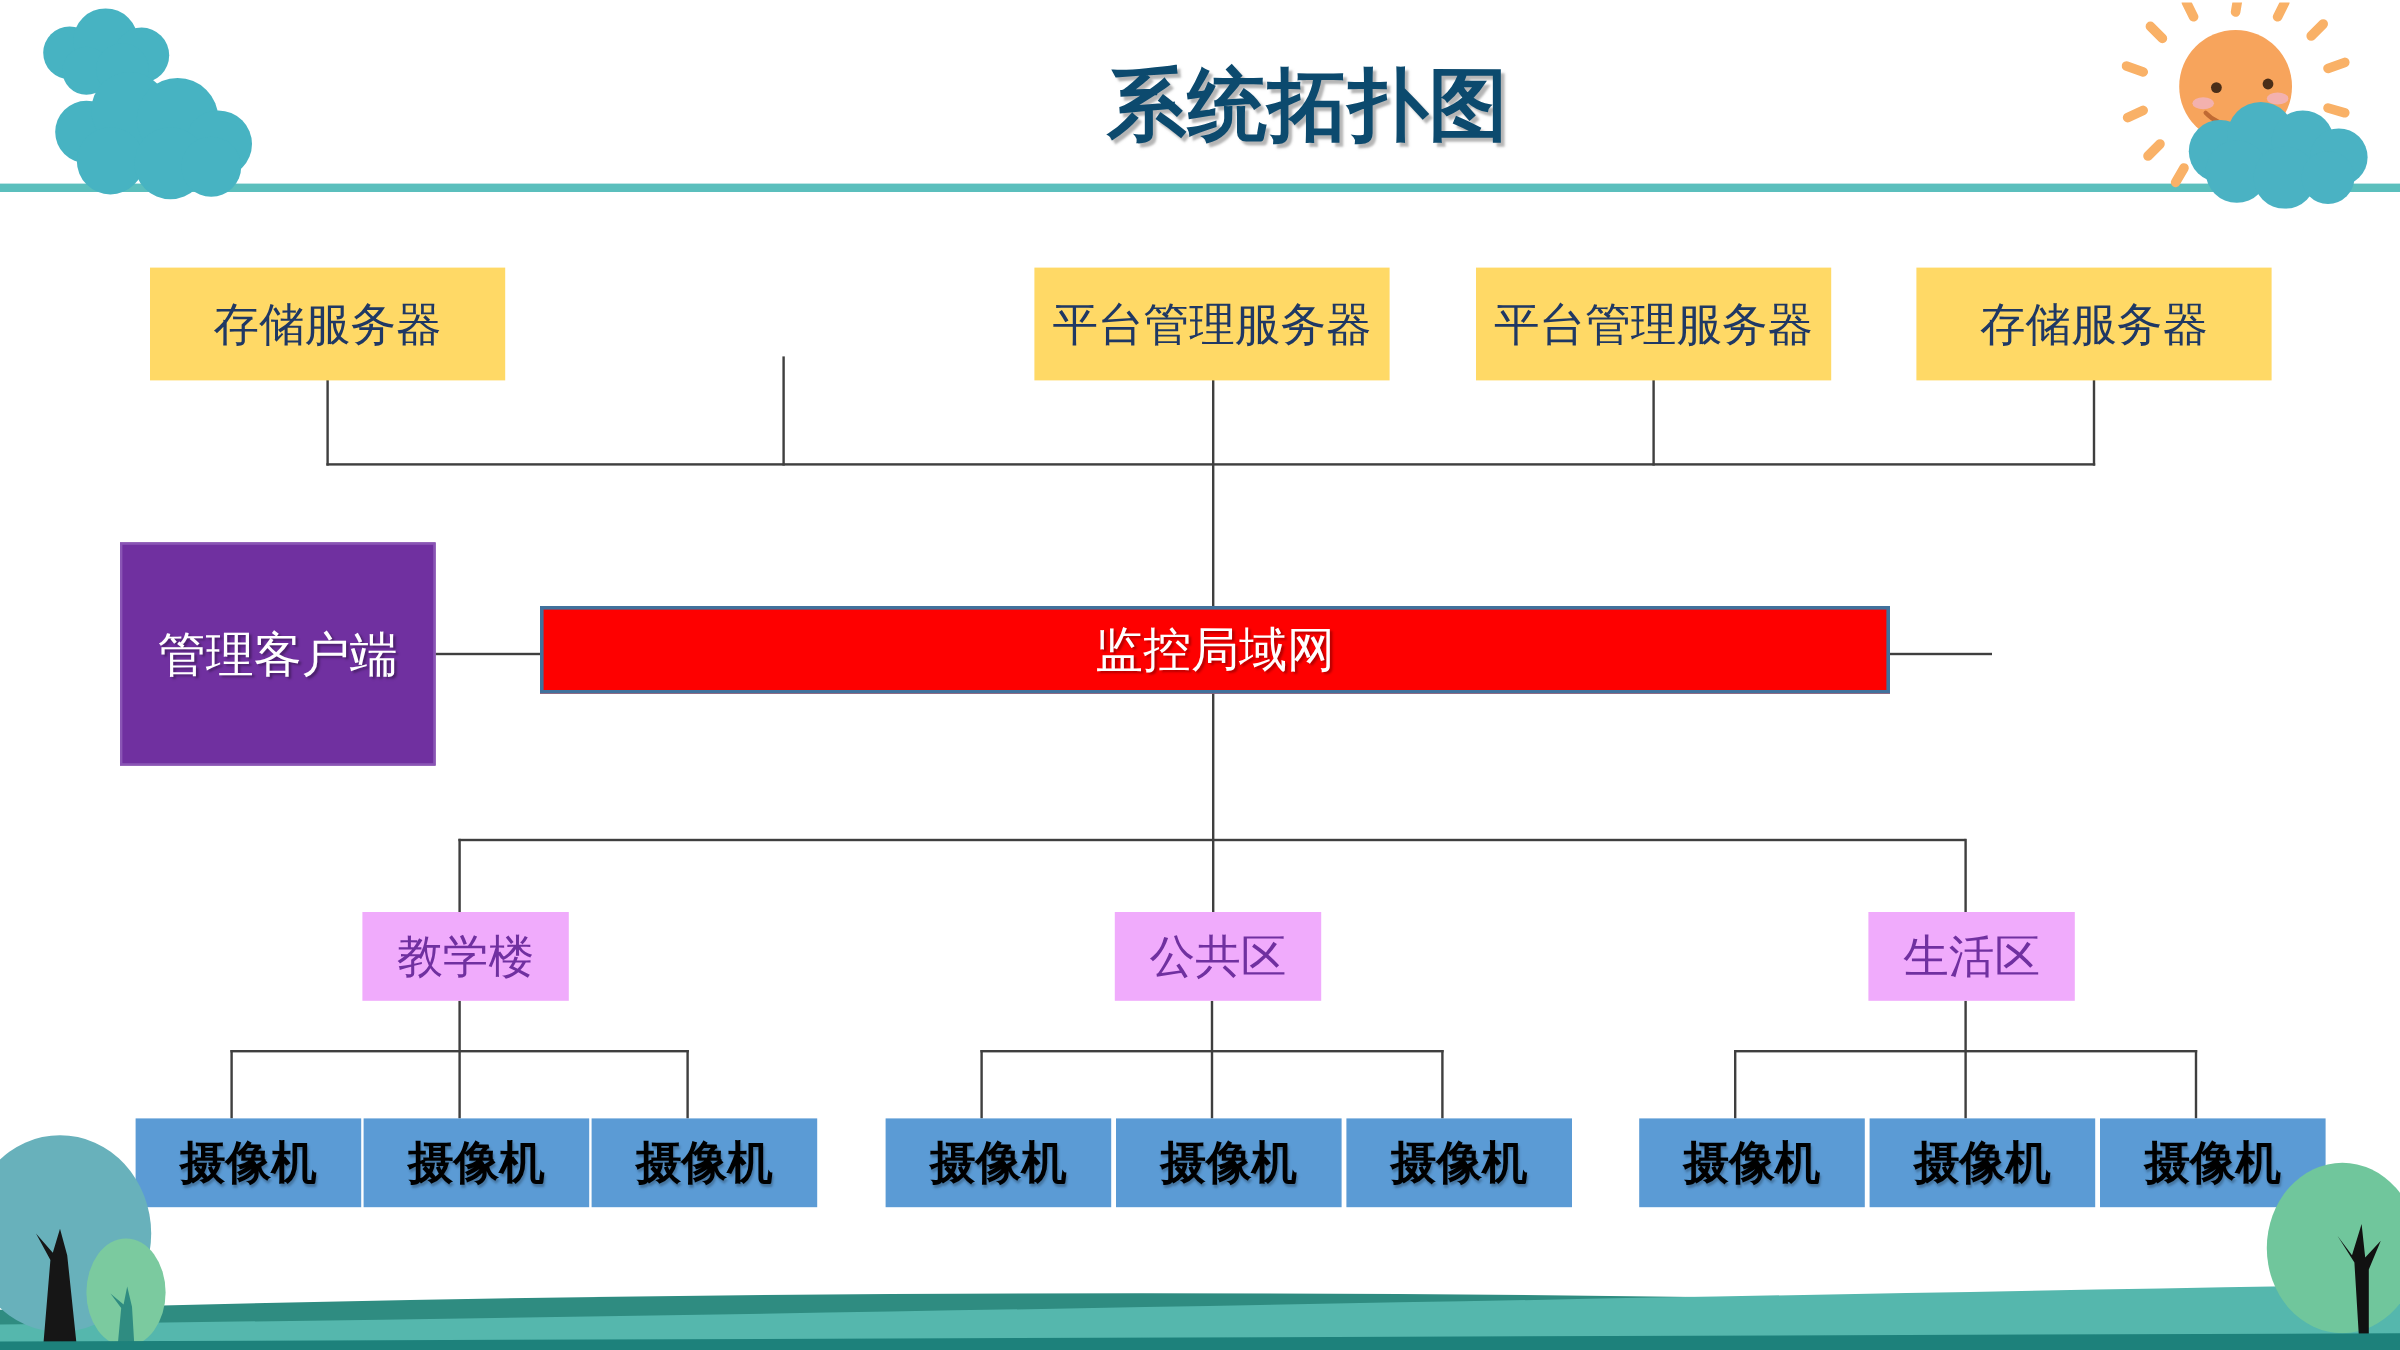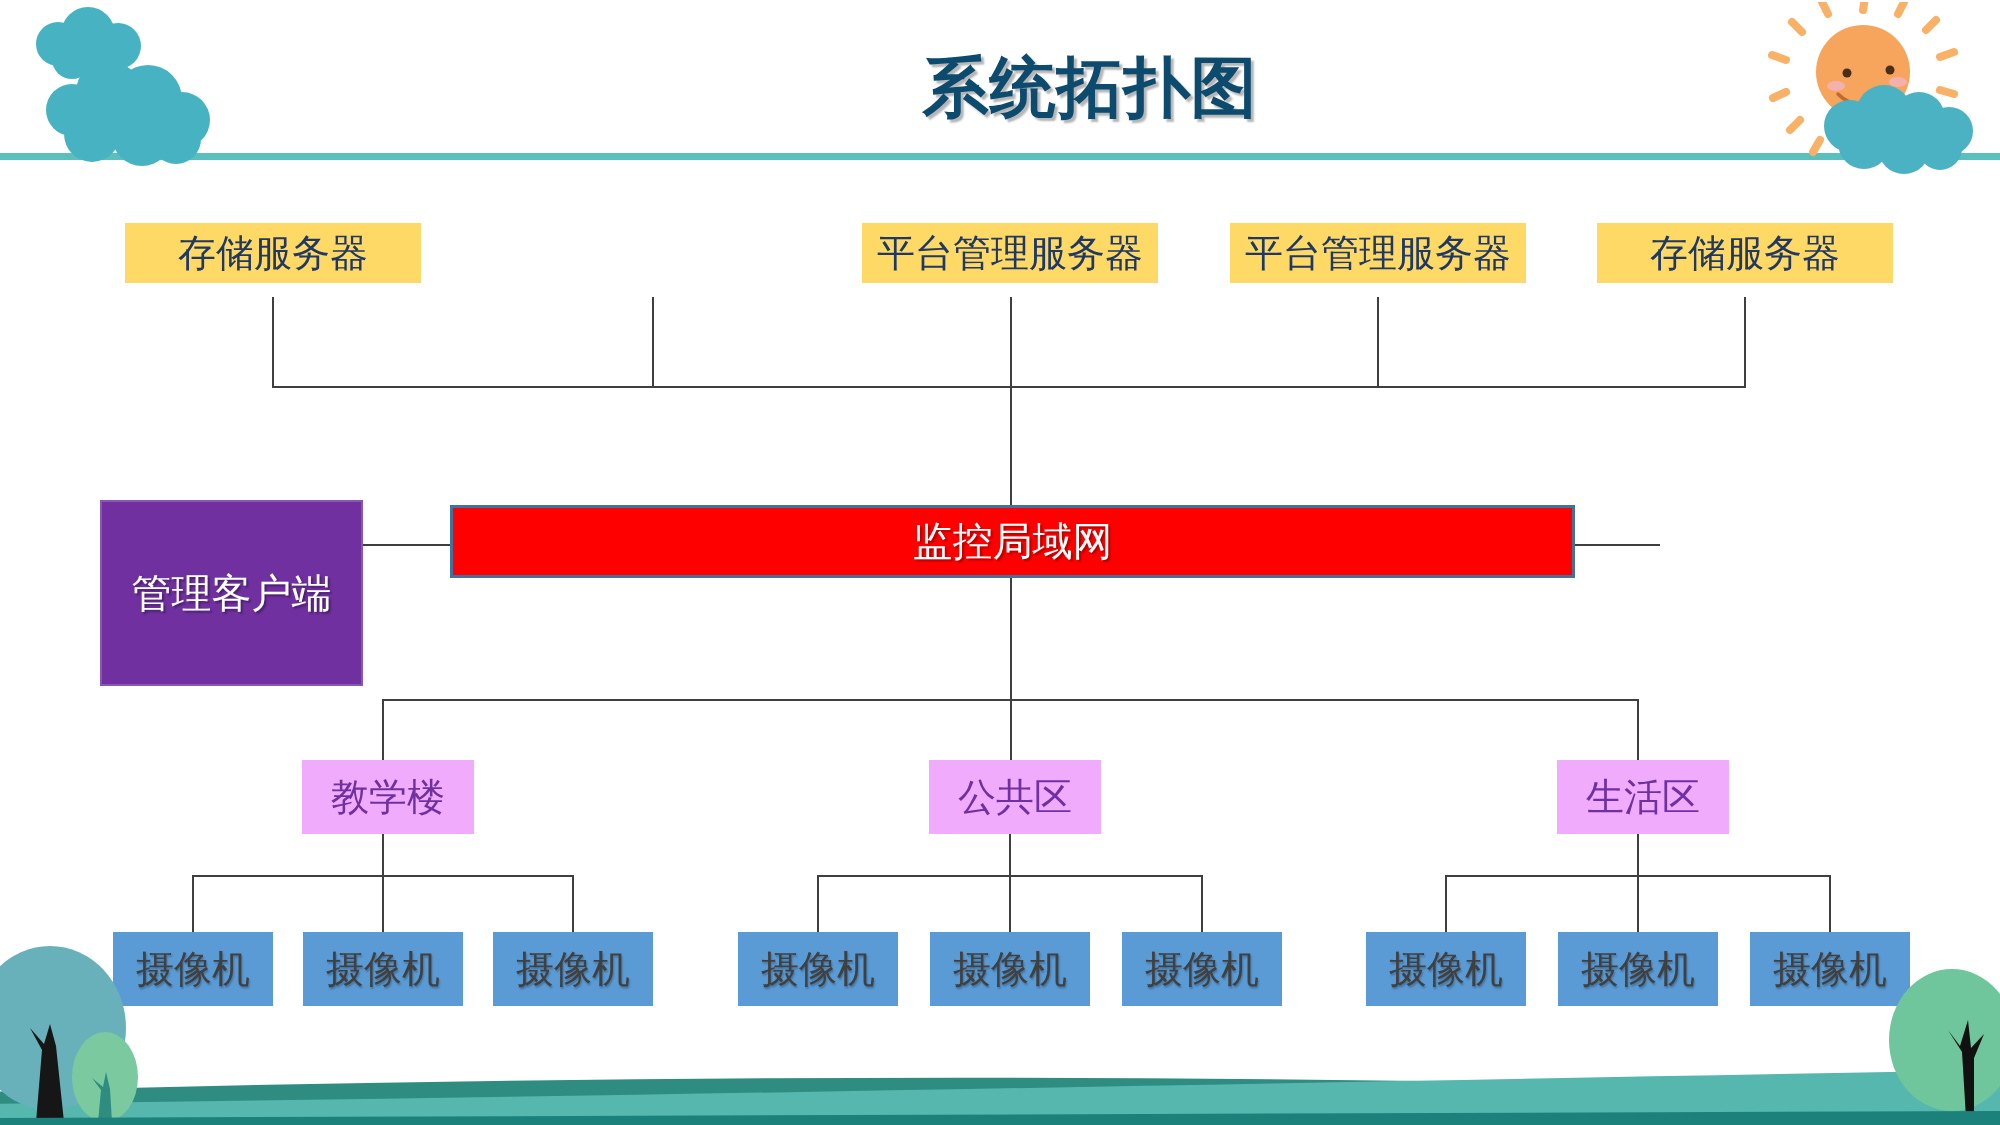--- a/index.html
+++ b/index.html
@@ -12,28 +12,28 @@
     display:flex;align-items:center;justify-content:center;
     font-size:66px;font-weight:bold;color:#0c4a6e;
     text-shadow:3px 3px 2px rgba(120,120,120,.55);
     letter-spacing:1px;
   }
   .divider{position:absolute;left:0;top:153px;width:2000px;height:7px;background:#5BBFBD;z-index:1;}
   .box{
     position:absolute;display:flex;align-items:center;justify-content:center;
     box-sizing:border-box;z-index:5;
   }
-  .server{top:223px;width:296px;height:60px;background:#FFD966;color:#1F3864;font-size:38px;}
+  .server{top:223px;width:296px;height:94px;background:#FFD966;color:#1F3864;font-size:38px;}
   .client{top:452px;width:263px;height:186px;background:#7030A0;color:#fff;font-size:40px;
-    border:2px solid #8a55b5;text-shadow:2px 2px 2px rgba(0,0,0,.35);margin-top:48px;}
+    border:2px solid #8a55b5;text-shadow:2px 2px 2px rgba(0,0,0,.35);}
   .network{left:450px;top:505px;width:1125px;height:73px;background:#FE0000;color:#fff;
     border:3px solid #41719C;font-size:40px;text-shadow:2px 2px 2px rgba(0,0,0,.3);}
   .zone{top:760px;width:172px;height:74px;background:#f0abfc;color:#7030A0;font-size:38px;}
-  .camera{top:932px;width:160px;height:74px;background:#5B9BD5;color:#404040;font-size:38px;
-    text-shadow:1px 2px 2px rgba(0,0,0,.25);}
+  .camera{top:932px;width:188px;height:74px;background:#5B9BD5;color:#000000;font-size:38px;
+    text-shadow:1px 2px 2px rgba(0,0,0,.25);font-weight:bold;}
   .vline,.hline{position:absolute;background:#3F3F3F;z-index:2;}
   .vline{width:2px;}
   .hline{height:2px;}
   .decor{position:absolute;z-index:3;}
   #bottom-decor{left:0;top:930px;z-index:6;}
 </style>
 </head>
 <body>
 
 <div id="stage">

